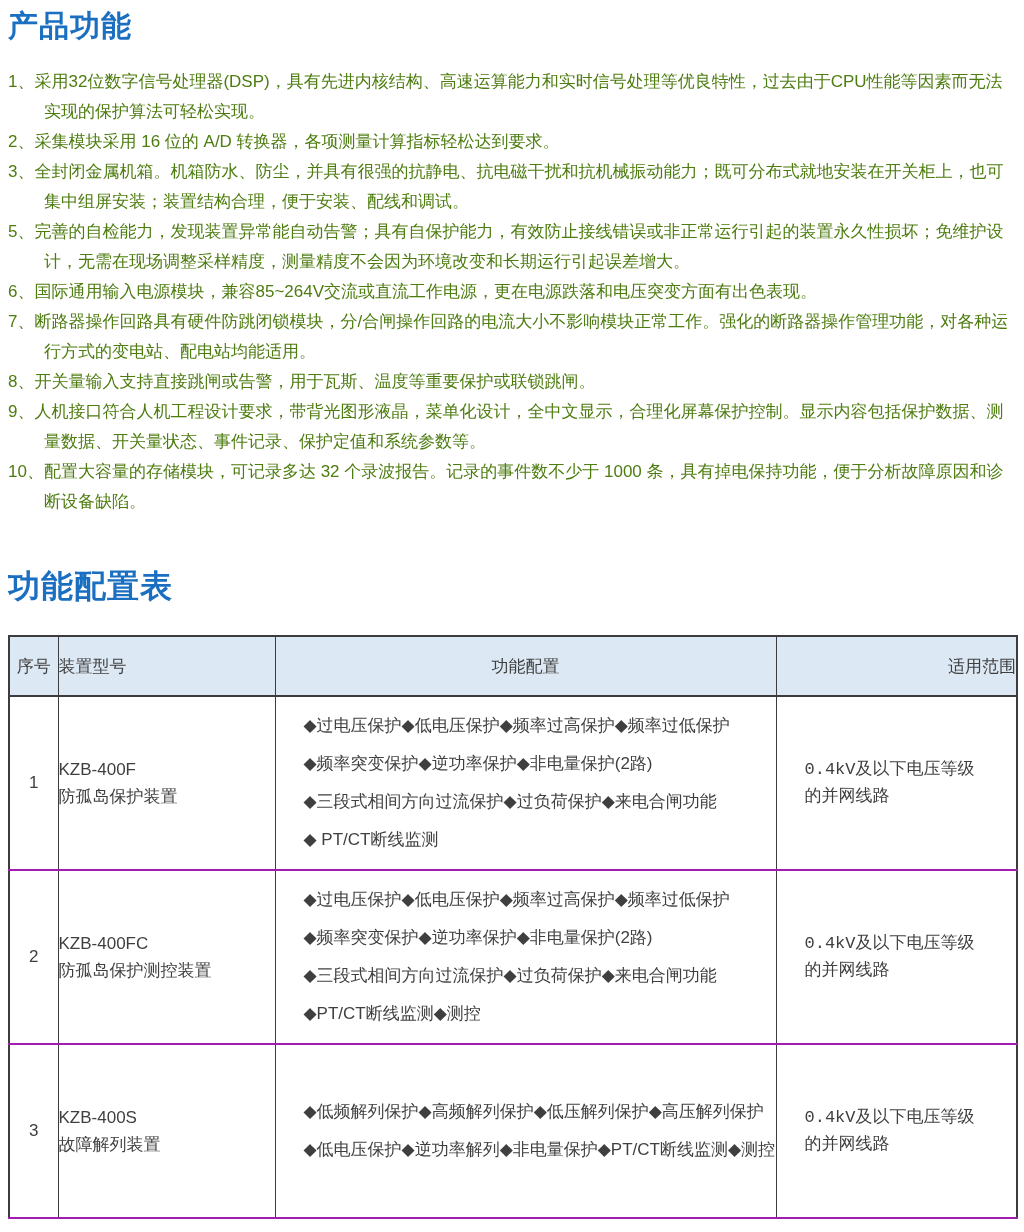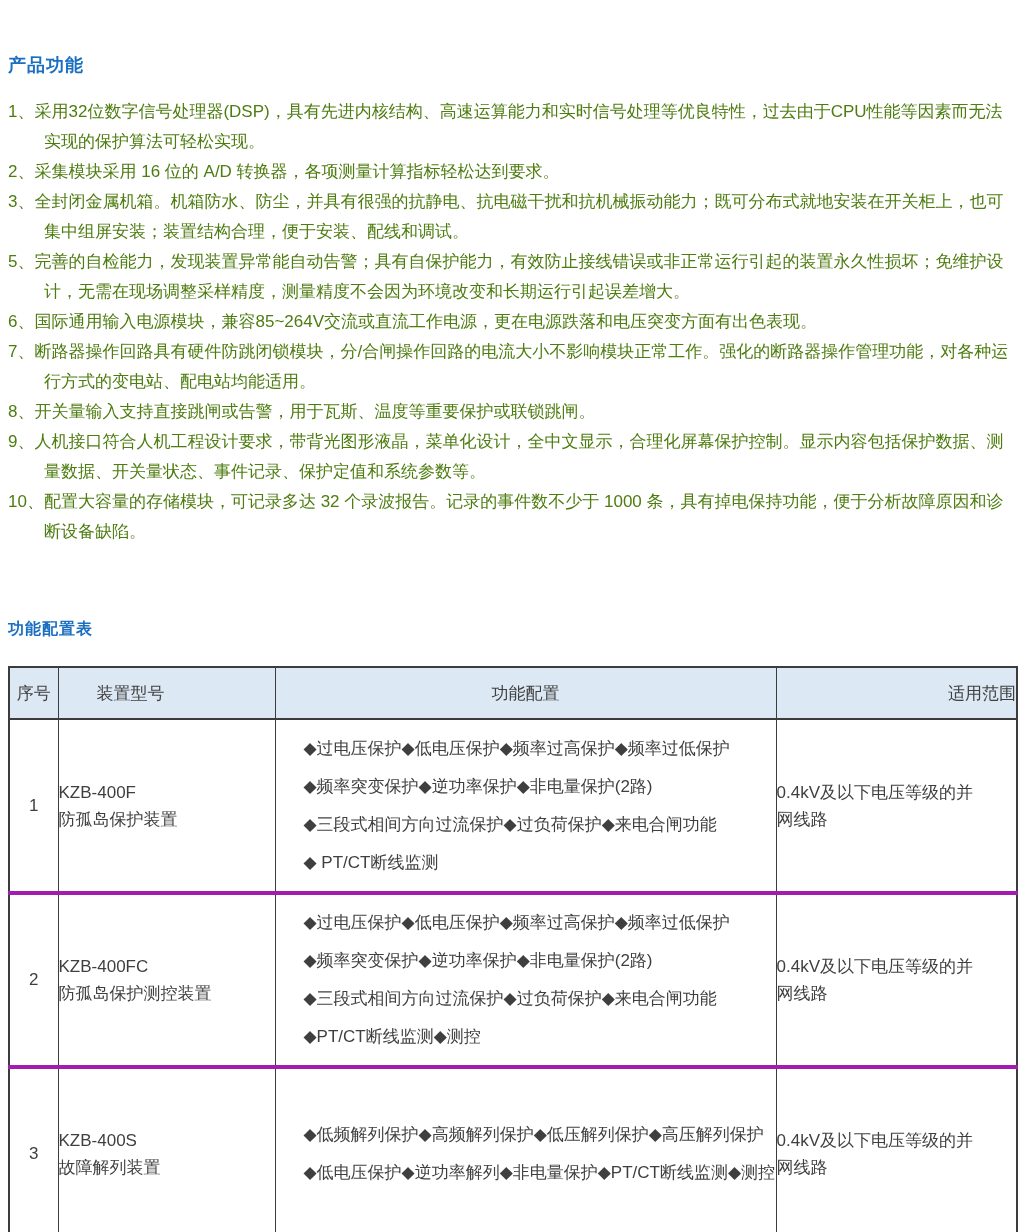--- a/index.html
+++ b/index.html
@@ -15,22 +15,22 @@
   }
   .page {
     padding: 6px 8px 0 8px;
   }
   
   .section-title {
     color: #1b6fc1;
     font-weight: bold;
     letter-spacing: 1px;
   }
-  .title-main { font-size: 18px; margin-top: 47px; }
-  .title-table { font-size: 16px; margin-top: 72px; }
+  .title-main { font-size: 30px; }
+  .title-table { font-size: 32px; margin-top: 48px; }
 
   
   .feature-list {
     margin-top: 20px;
     font-size: 17px;
     line-height: 30px;
   }
   .feature-item {
     padding-left: 36px;
     text-indent: -36px;
@@ -47,40 +47,40 @@
     font-size: 17px;
     color: #3f3f3f;
   }
   table.config-table th,
   table.config-table td {
     border: 1px solid #3c3c3c;
     vertical-align: middle;
     font-weight: normal;
   }
   table.config-table tr.hdr th {
-    height: 52px;
+    height: 60px;
     background: #dce8f4;
     border-top: 2px solid #3c3c3c;
     border-bottom: 2px solid #3c3c3c;
   }
   table.config-table tr.hdr th:first-child { border-left: 2px solid #3c3c3c; }
   table.config-table tr.hdr th:last-child { border-right: 2px solid #3c3c3c; }
-  table.config-table tr.row td { height: 174px; border-bottom: 4px solid #a21caf; }
+  table.config-table tr.row td { height: 174px; border-bottom: 2px solid #a21caf; }
   table.config-table tr.row td:first-child { border-left: 2px solid #3c3c3c; }
   table.config-table tr.row td:last-child { border-right: 2px solid #3c3c3c; }
 
   th.h-no, td.c-no { text-align: center; }
-  th.h-model { text-align: left; padding-left: 38px; }
+  th.h-model { text-align: left; }
   th.h-func { text-align: center; }
   th.h-scope { text-align: right; }
 
   td.c-model { line-height: 27px; }
   td.c-func  { padding-left: 28px; padding-right: 8px; }
   td.c-func .fline { line-height: 38px; white-space: nowrap; }
-  td.c-scope { padding-right: 34px; line-height: 27px; }
+  td.c-scope { padding-left: 28px; padding-right: 34px; line-height: 27px; font-family: Liberation Mono, monospace; }
 </style>
 </head>
 <body>
 
 <div class="page">
 
   <div class="section-title title-main">产品功能</div>
 
   <div class="feature-list">
     <div class="feature-item"><span class="num">1、</span><span>采用32位数字信号处理器(DSP)，具有先进内核结构、高速运算能力和实时信号处理等优良特性，过去由于CPU性能等因素而无法实现的保护算法可轻松实现。</span></div>

